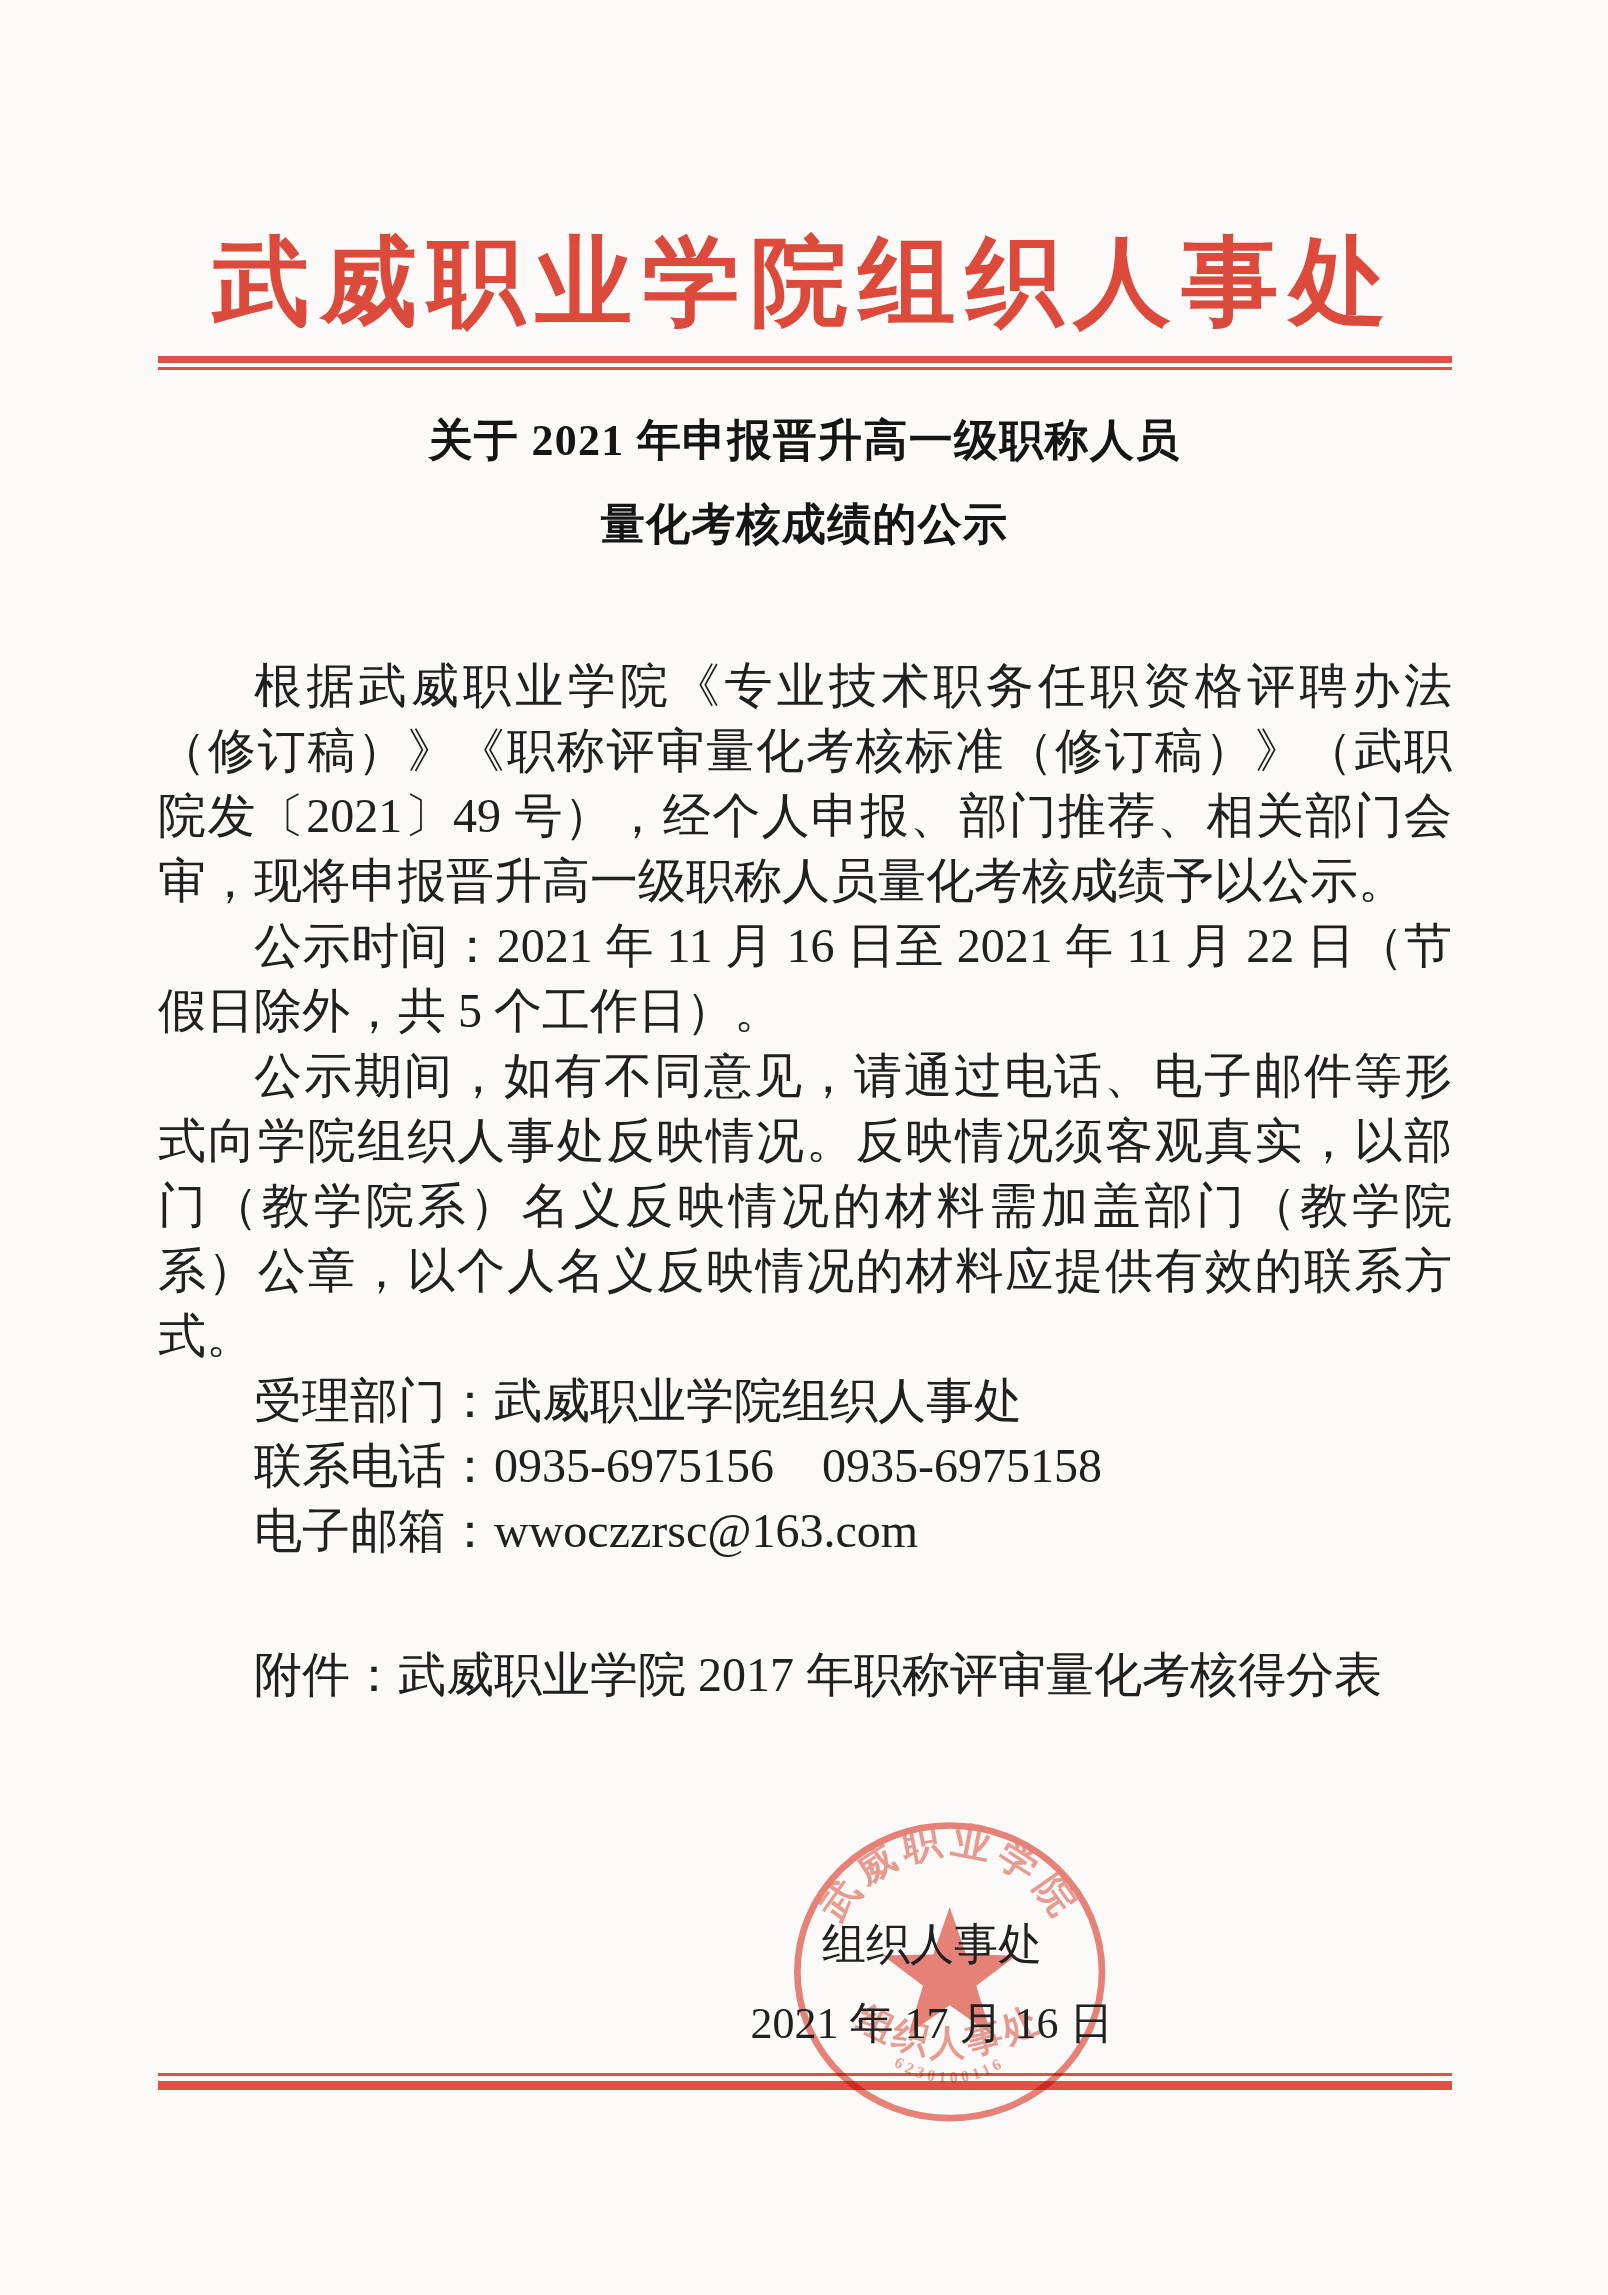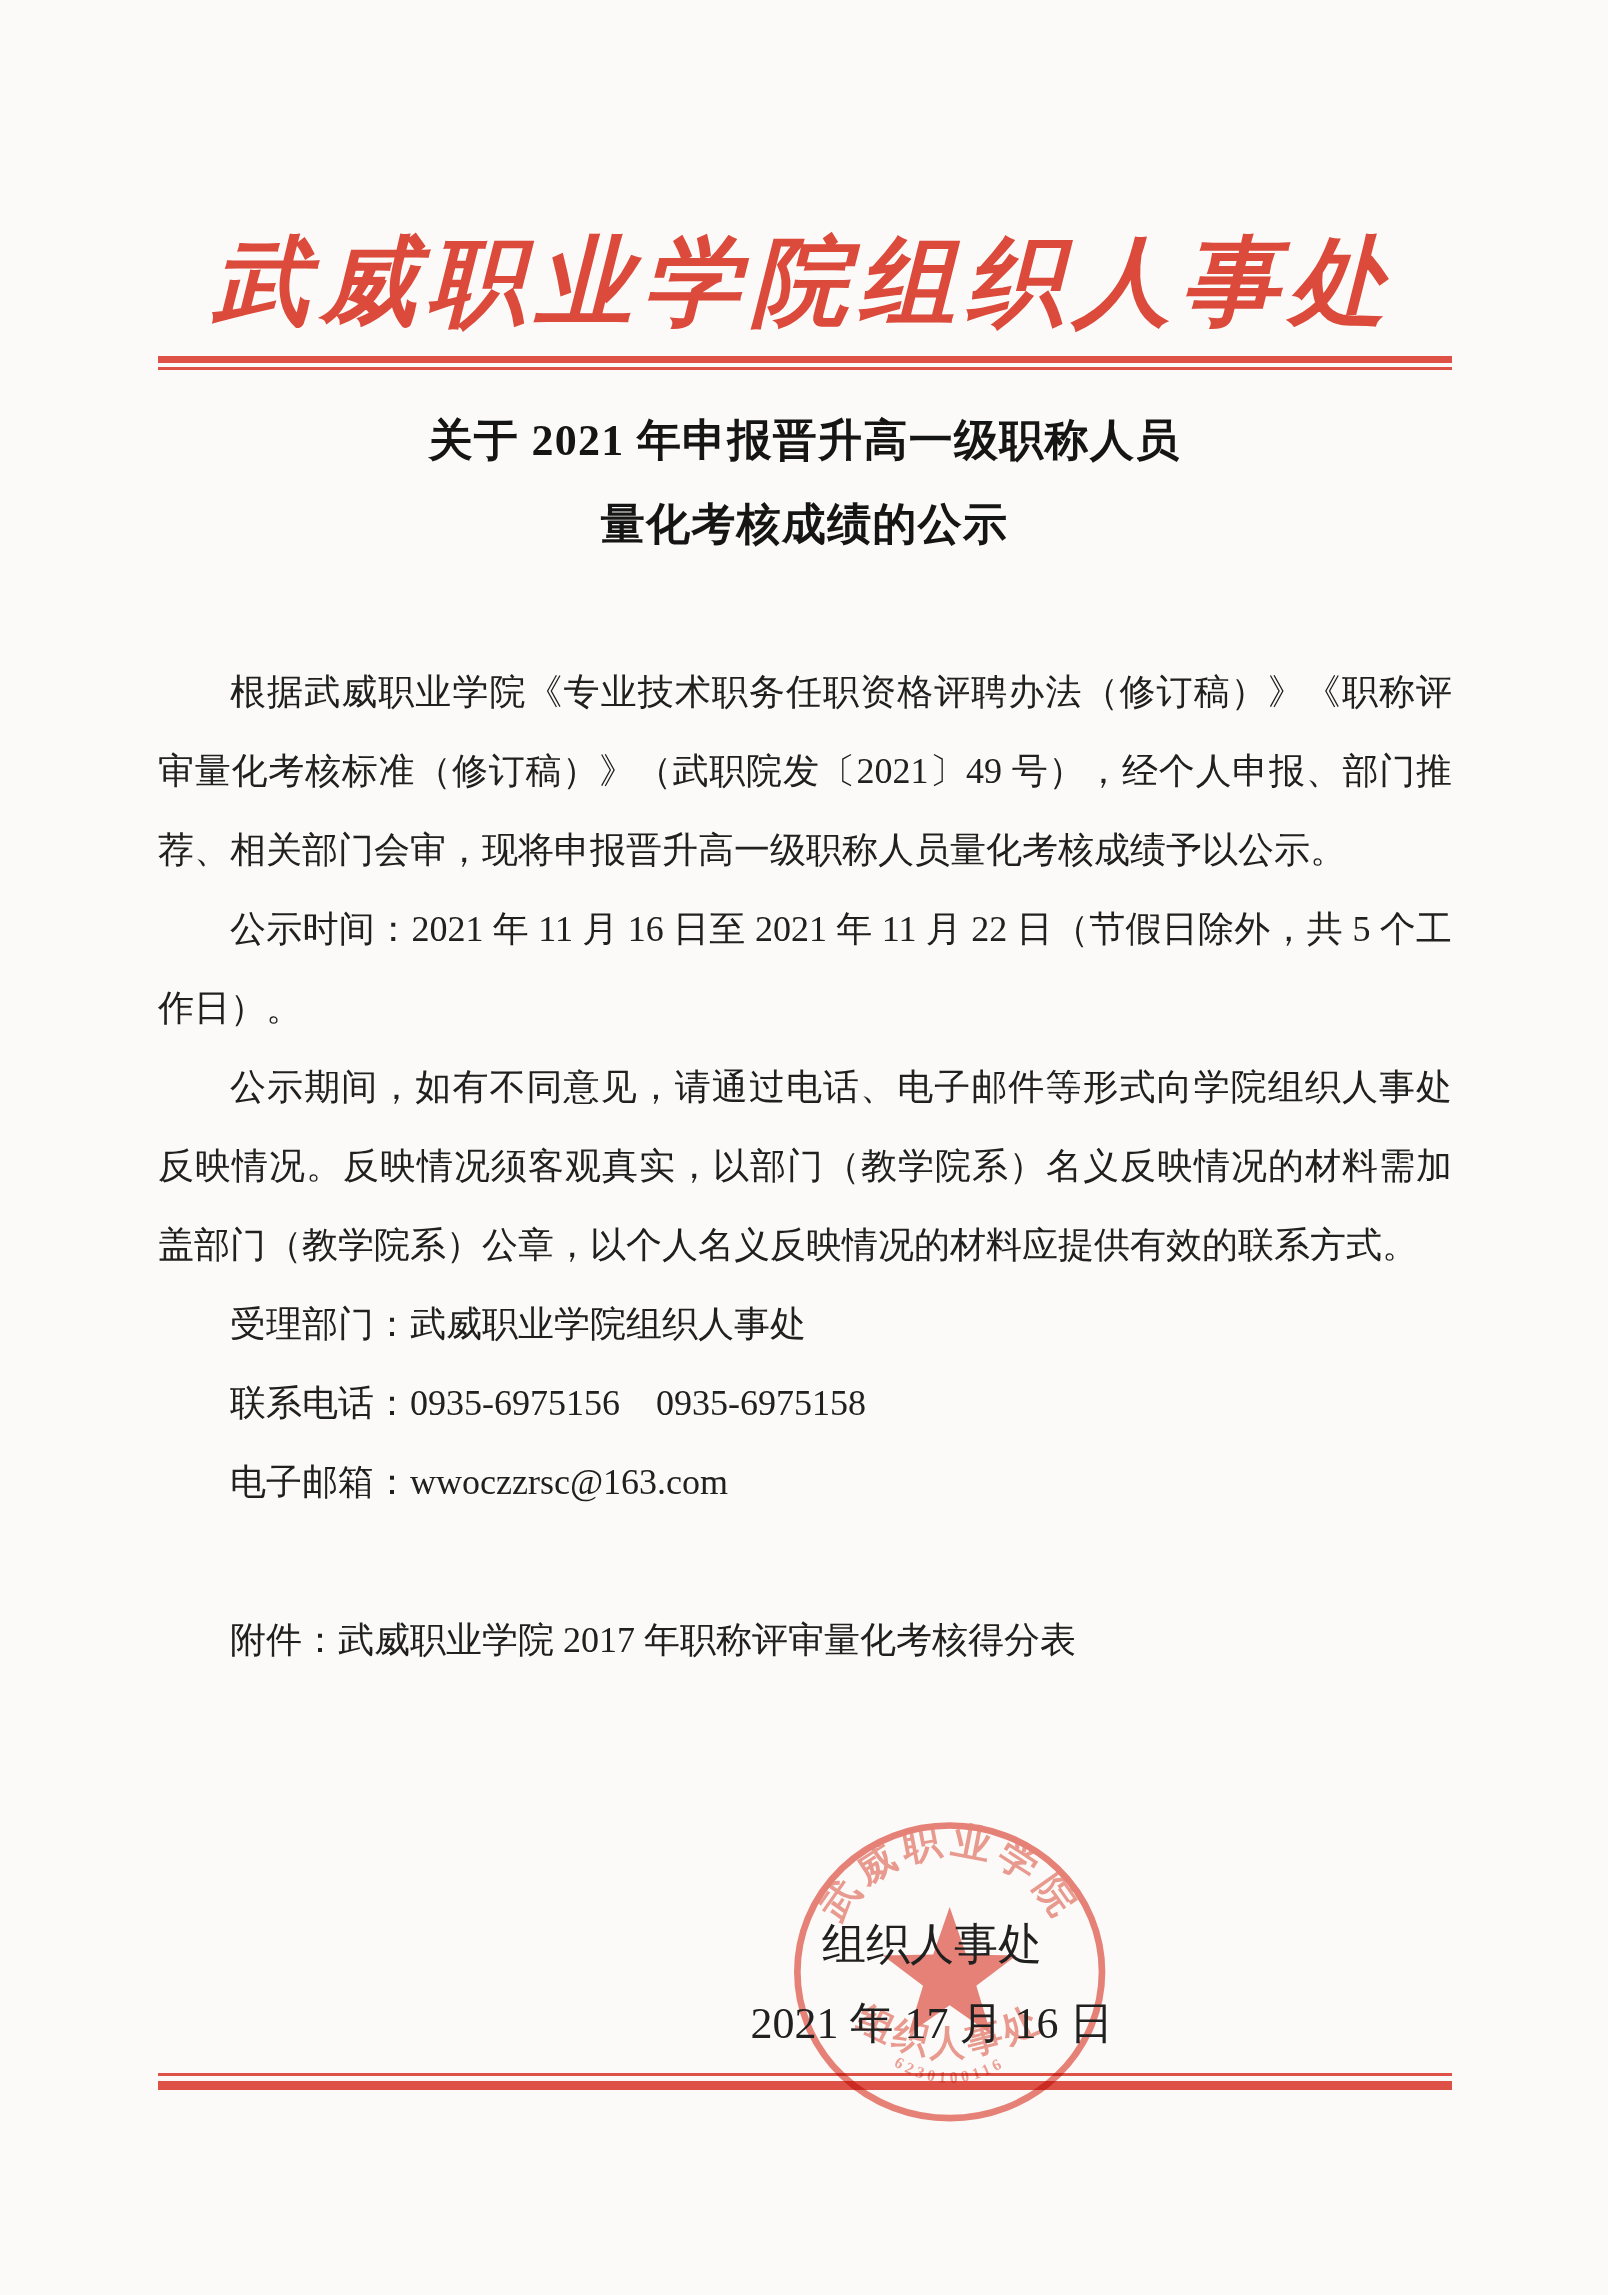--- a/index.html
+++ b/index.html
@@ -24,21 +24,20 @@
   
   .org-letterhead{
     position:absolute;top:227px;left:0;width:100%;
     margin:0;
     text-align:center;
     font-size:97px;line-height:1.15;
     font-weight:bold;
     letter-spacing:10.7px;
     color:var(--red);
     white-space:nowrap;
-    font-style:italic;
   }
   .rule{position:absolute;left:158px;width:1294px;}
   .rule-top{top:356px;}
   .rule-top .bar-thick{height:7.3px;background:var(--rule-red);}
   .rule-top .bar-gap{height:4px;}
   .rule-top .bar-thin{height:2.7px;background:var(--rule-red);}
   .rule-bottom{top:2073px;}
   .rule-bottom .bar-thin{height:2.7px;background:var(--rule-red);}
   .rule-bottom .bar-gap{height:5.3px;}
   .rule-bottom .bar-thick{height:9.4px;background:var(--rule-red);}
@@ -48,21 +47,21 @@
     margin:0;
     text-align:center;
     font-size:44px;line-height:84px;
     font-weight:bold;
     color:#151515;
     letter-spacing:1.3px;
   }
   
   .body-text{
     position:absolute;left:158px;top:653px;width:1294px;
-    font-size:36px;line-height:79px;
+    font-size:48px;line-height:65px;
     color:var(--ink);
     text-align:justify;
   }
   .body-text p{
     margin:0;
     text-indent:2em;
   }
   .body-text p.attachment{
     margin-top:79px;
   }

